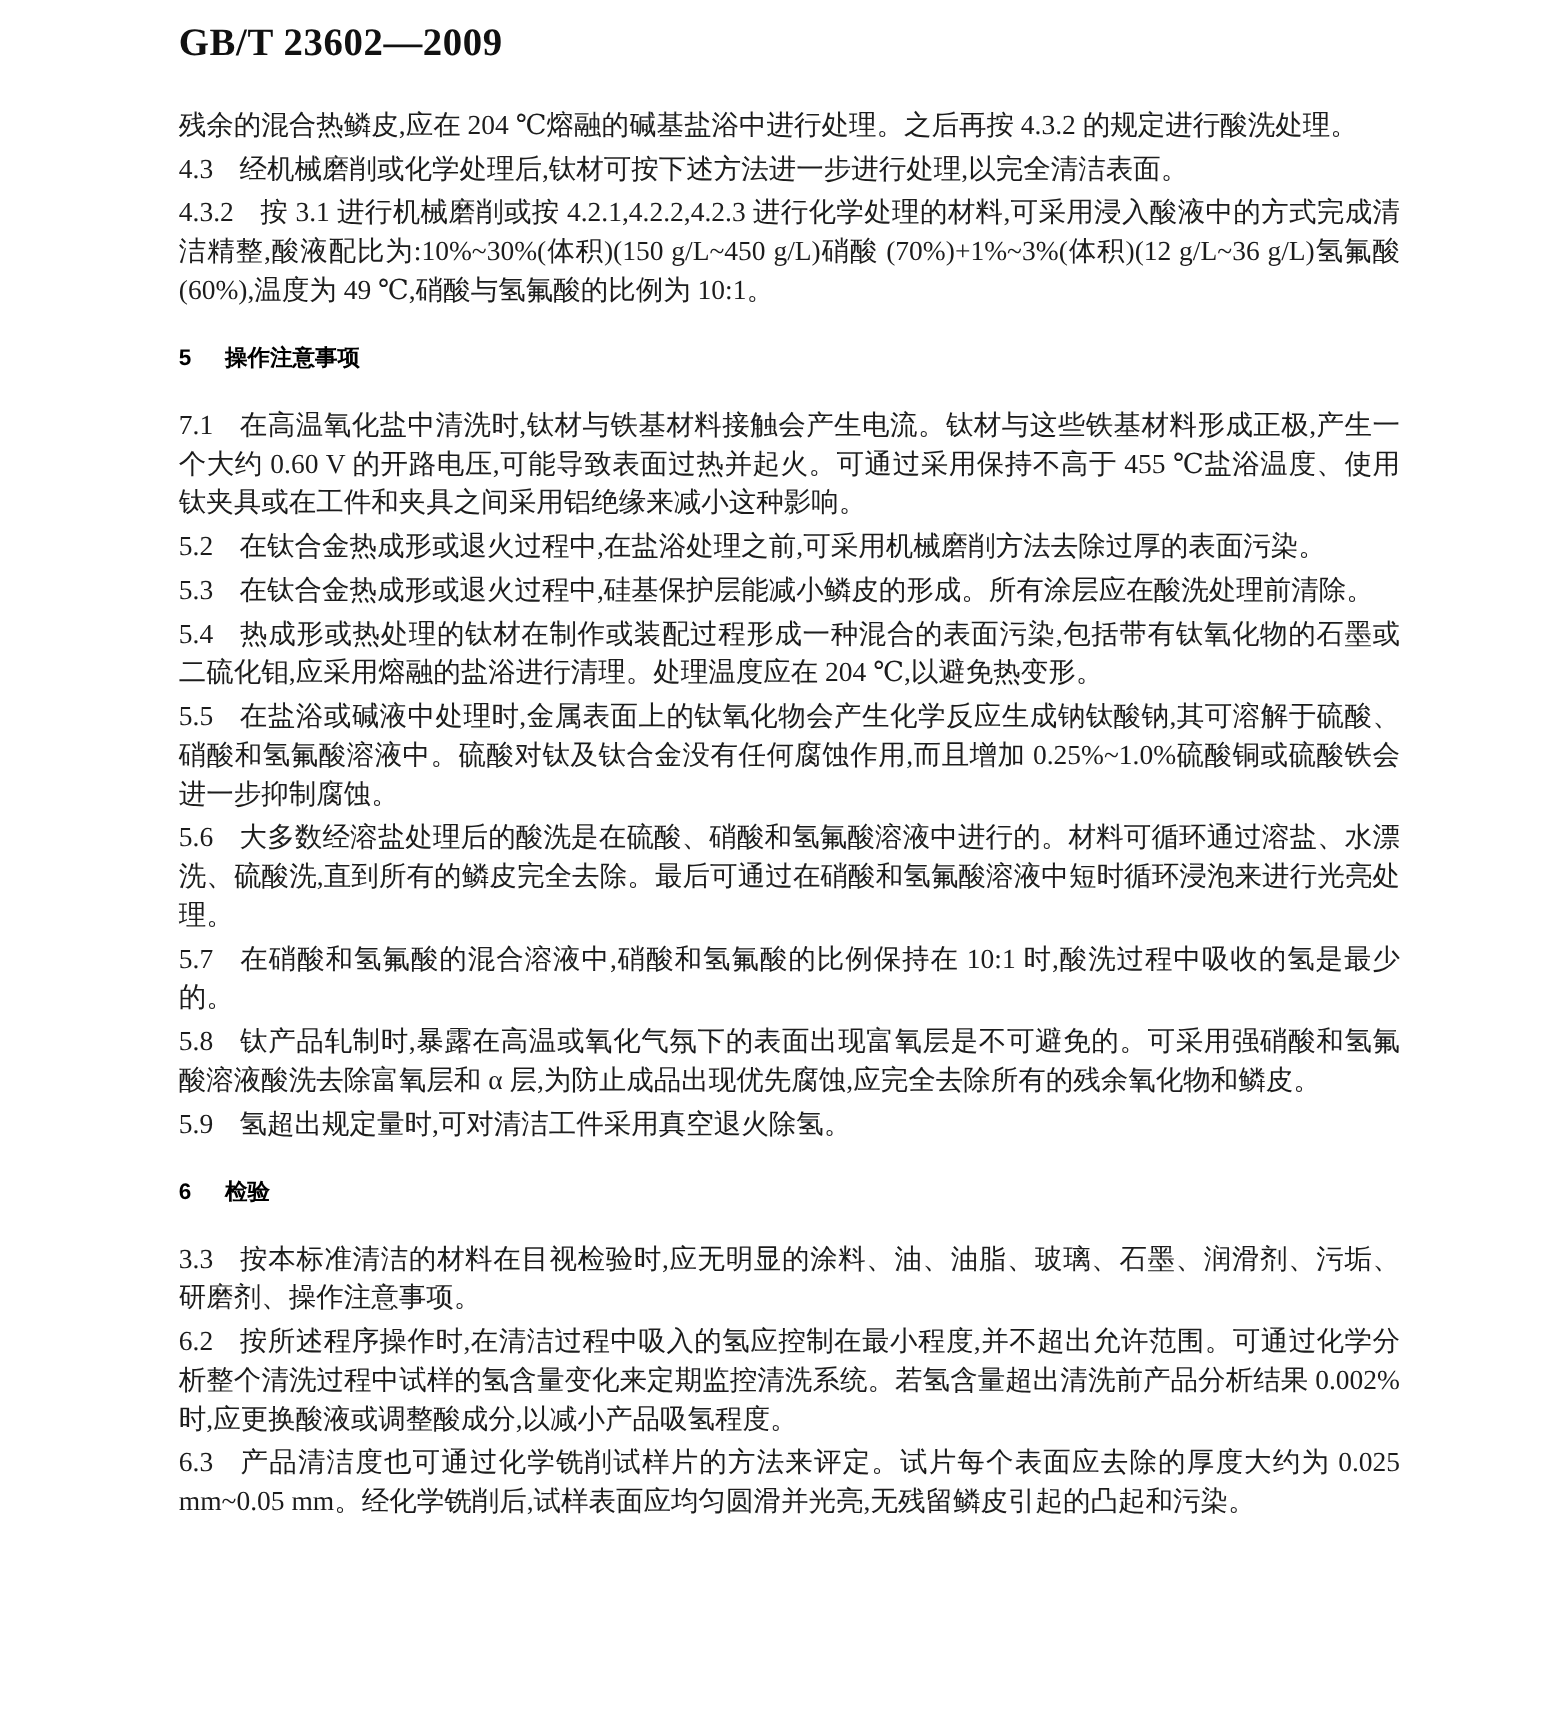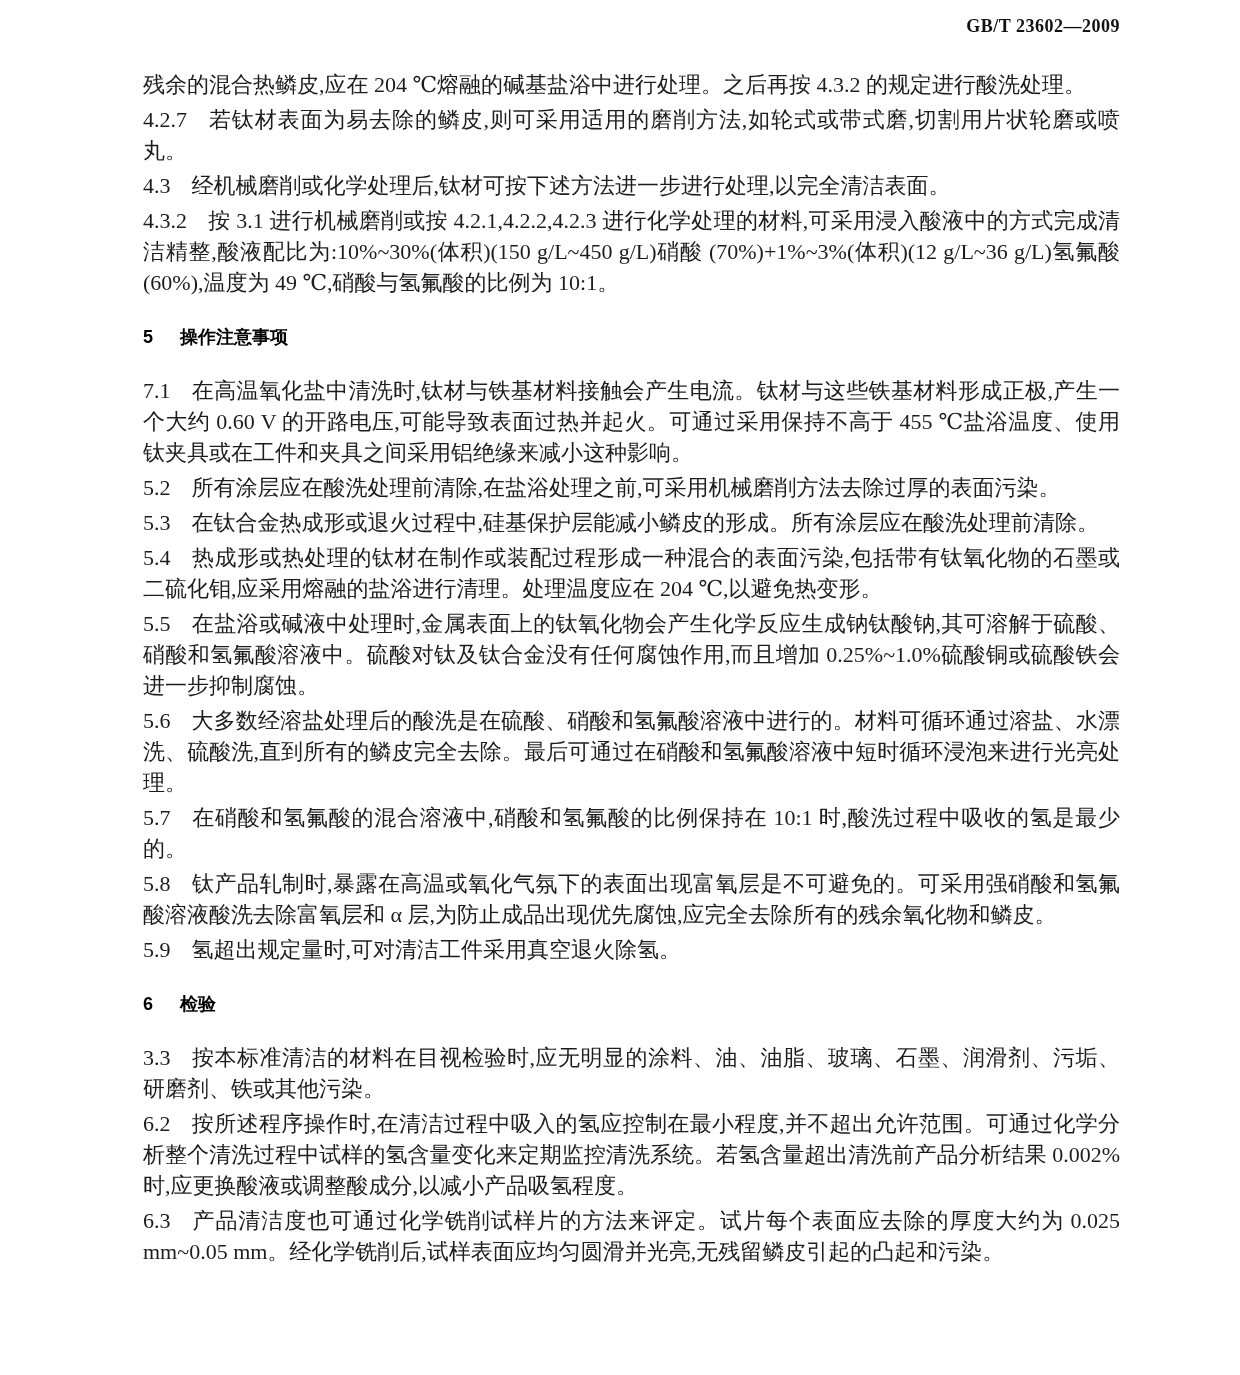--- a/index.html
+++ b/index.html
@@ -12,27 +12,26 @@
     width:1240px;
     height:1375px;
     background:var(--paper);
     box-sizing:border-box;
     padding:16px 120px 0 143px;
     overflow:hidden;
     color:var(--ink);
     font-family:"Liberation Serif","DejaVu Serif",serif;
   }
   .doc-header{
-    font-size:18px;
+    font-size:31px;
     font-weight:bold;
     letter-spacing:0.5px;
     color:#111;
     margin:0 0 32px 0;
     font-family:"Liberation Serif","DejaVu Serif",serif;
-    text-align:right;
   }
   .doc-body{
     width:977px;
   }
   .para{
     font-size:22px;
     line-height:31px;
     margin:0 0 4px 0;
     text-align:justify;
     text-justify:inter-character;
@@ -54,31 +53,30 @@
     margin-right:27px;
   }
 </style>
 </head>
 <body>
 
 <div class="page">
   <div class="doc-header">GB/T 23602—2009</div>
   <main class="doc-body" id="doc-body">
       <p class="para"><span class="txt">残余的混合热鳞皮,应在 204 ℃熔融的碱基盐浴中进行处理。之后再按 4.3.2 的规定进行酸洗处理。</span></p>
-      <p class="para"><span class="num">4.2.7</span><span class="txt">若钛材表面为易去除的鳞皮,则可采用适用的磨削方法,如轮式或带式磨,切割用片状轮磨或喷丸。</span></p>
       <p class="para"><span class="num">4.3</span><span class="txt">经机械磨削或化学处理后,钛材可按下述方法进一步进行处理,以完全清洁表面。</span></p>
       <p class="para"><span class="num">4.3.2</span><span class="txt">按 3.1 进行机械磨削或按 4.2.1,4.2.2,4.2.3 进行化学处理的材料,可采用浸入酸液中的方式完成清洁精整,酸液配比为:10%~30%(体积)(150 g/L~450 g/L)硝酸 (70%)+1%~3%(体积)(12 g/L~36 g/L)氢氟酸(60%),温度为 49 ℃,硝酸与氢氟酸的比例为 10:1。</span></p>
       <h2 class="heading"><span class="num">5</span><span class="txt">操作注意事项</span></h2>
       <p class="para"><span class="num">7.1</span><span class="txt">在高温氧化盐中清洗时,钛材与铁基材料接触会产生电流。钛材与这些铁基材料形成正极,产生一个大约 0.60 V 的开路电压,可能导致表面过热并起火。可通过采用保持不高于 455 ℃盐浴温度、使用钛夹具或在工件和夹具之间采用铝绝缘来减小这种影响。</span></p>
-      <p class="para"><span class="num">5.2</span><span class="txt">所有涂层应在酸洗处理前清除,在盐浴处理之前,可采用机械磨削方法去除过厚的表面污染。</span></p>
+      <p class="para"><span class="num">5.2</span><span class="txt">在钛合金热成形或退火过程中,在盐浴处理之前,可采用机械磨削方法去除过厚的表面污染。</span></p>
       <p class="para"><span class="num">5.3</span><span class="txt">在钛合金热成形或退火过程中,硅基保护层能减小鳞皮的形成。所有涂层应在酸洗处理前清除。</span></p>
       <p class="para"><span class="num">5.4</span><span class="txt">热成形或热处理的钛材在制作或装配过程形成一种混合的表面污染,包括带有钛氧化物的石墨或二硫化钼,应采用熔融的盐浴进行清理。处理温度应在 204 ℃,以避免热变形。</span></p>
       <p class="para"><span class="num">5.5</span><span class="txt">在盐浴或碱液中处理时,金属表面上的钛氧化物会产生化学反应生成钠钛酸钠,其可溶解于硫酸、硝酸和氢氟酸溶液中。硫酸对钛及钛合金没有任何腐蚀作用,而且增加 0.25%~1.0%硫酸铜或硫酸铁会进一步抑制腐蚀。</span></p>
       <p class="para"><span class="num">5.6</span><span class="txt">大多数经溶盐处理后的酸洗是在硫酸、硝酸和氢氟酸溶液中进行的。材料可循环通过溶盐、水漂洗、硫酸洗,直到所有的鳞皮完全去除。最后可通过在硝酸和氢氟酸溶液中短时循环浸泡来进行光亮处理。</span></p>
       <p class="para"><span class="num">5.7</span><span class="txt">在硝酸和氢氟酸的混合溶液中,硝酸和氢氟酸的比例保持在 10:1 时,酸洗过程中吸收的氢是最少的。</span></p>
       <p class="para"><span class="num">5.8</span><span class="txt">钛产品轧制时,暴露在高温或氧化气氛下的表面出现富氧层是不可避免的。可采用强硝酸和氢氟酸溶液酸洗去除富氧层和 α 层,为防止成品出现优先腐蚀,应完全去除所有的残余氧化物和鳞皮。</span></p>
       <p class="para"><span class="num">5.9</span><span class="txt">氢超出规定量时,可对清洁工件采用真空退火除氢。</span></p>
       <h2 class="heading"><span class="num">6</span><span class="txt">检验</span></h2>
-      <p class="para"><span class="num">3.3</span><span class="txt">按本标准清洁的材料在目视检验时,应无明显的涂料、油、油脂、玻璃、石墨、润滑剂、污垢、研磨剂、铁或其他污染。</span></p>
+      <p class="para"><span class="num">3.3</span><span class="txt">按本标准清洁的材料在目视检验时,应无明显的涂料、油、油脂、玻璃、石墨、润滑剂、污垢、研磨剂、操作注意事项。</span></p>
       <p class="para"><span class="num">6.2</span><span class="txt">按所述程序操作时,在清洁过程中吸入的氢应控制在最小程度,并不超出允许范围。可通过化学分析整个清洗过程中试样的氢含量变化来定期监控清洗系统。若氢含量超出清洗前产品分析结果 0.002%时,应更换酸液或调整酸成分,以减小产品吸氢程度。</span></p>
       <p class="para"><span class="num">6.3</span><span class="txt">产品清洁度也可通过化学铣削试样片的方法来评定。试片每个表面应去除的厚度大约为 0.025 mm~0.05 mm。经化学铣削后,试样表面应均匀圆滑并光亮,无残留鳞皮引起的凸起和污染。</span></p>
     </main>
 </div>
 
 </body></html>

